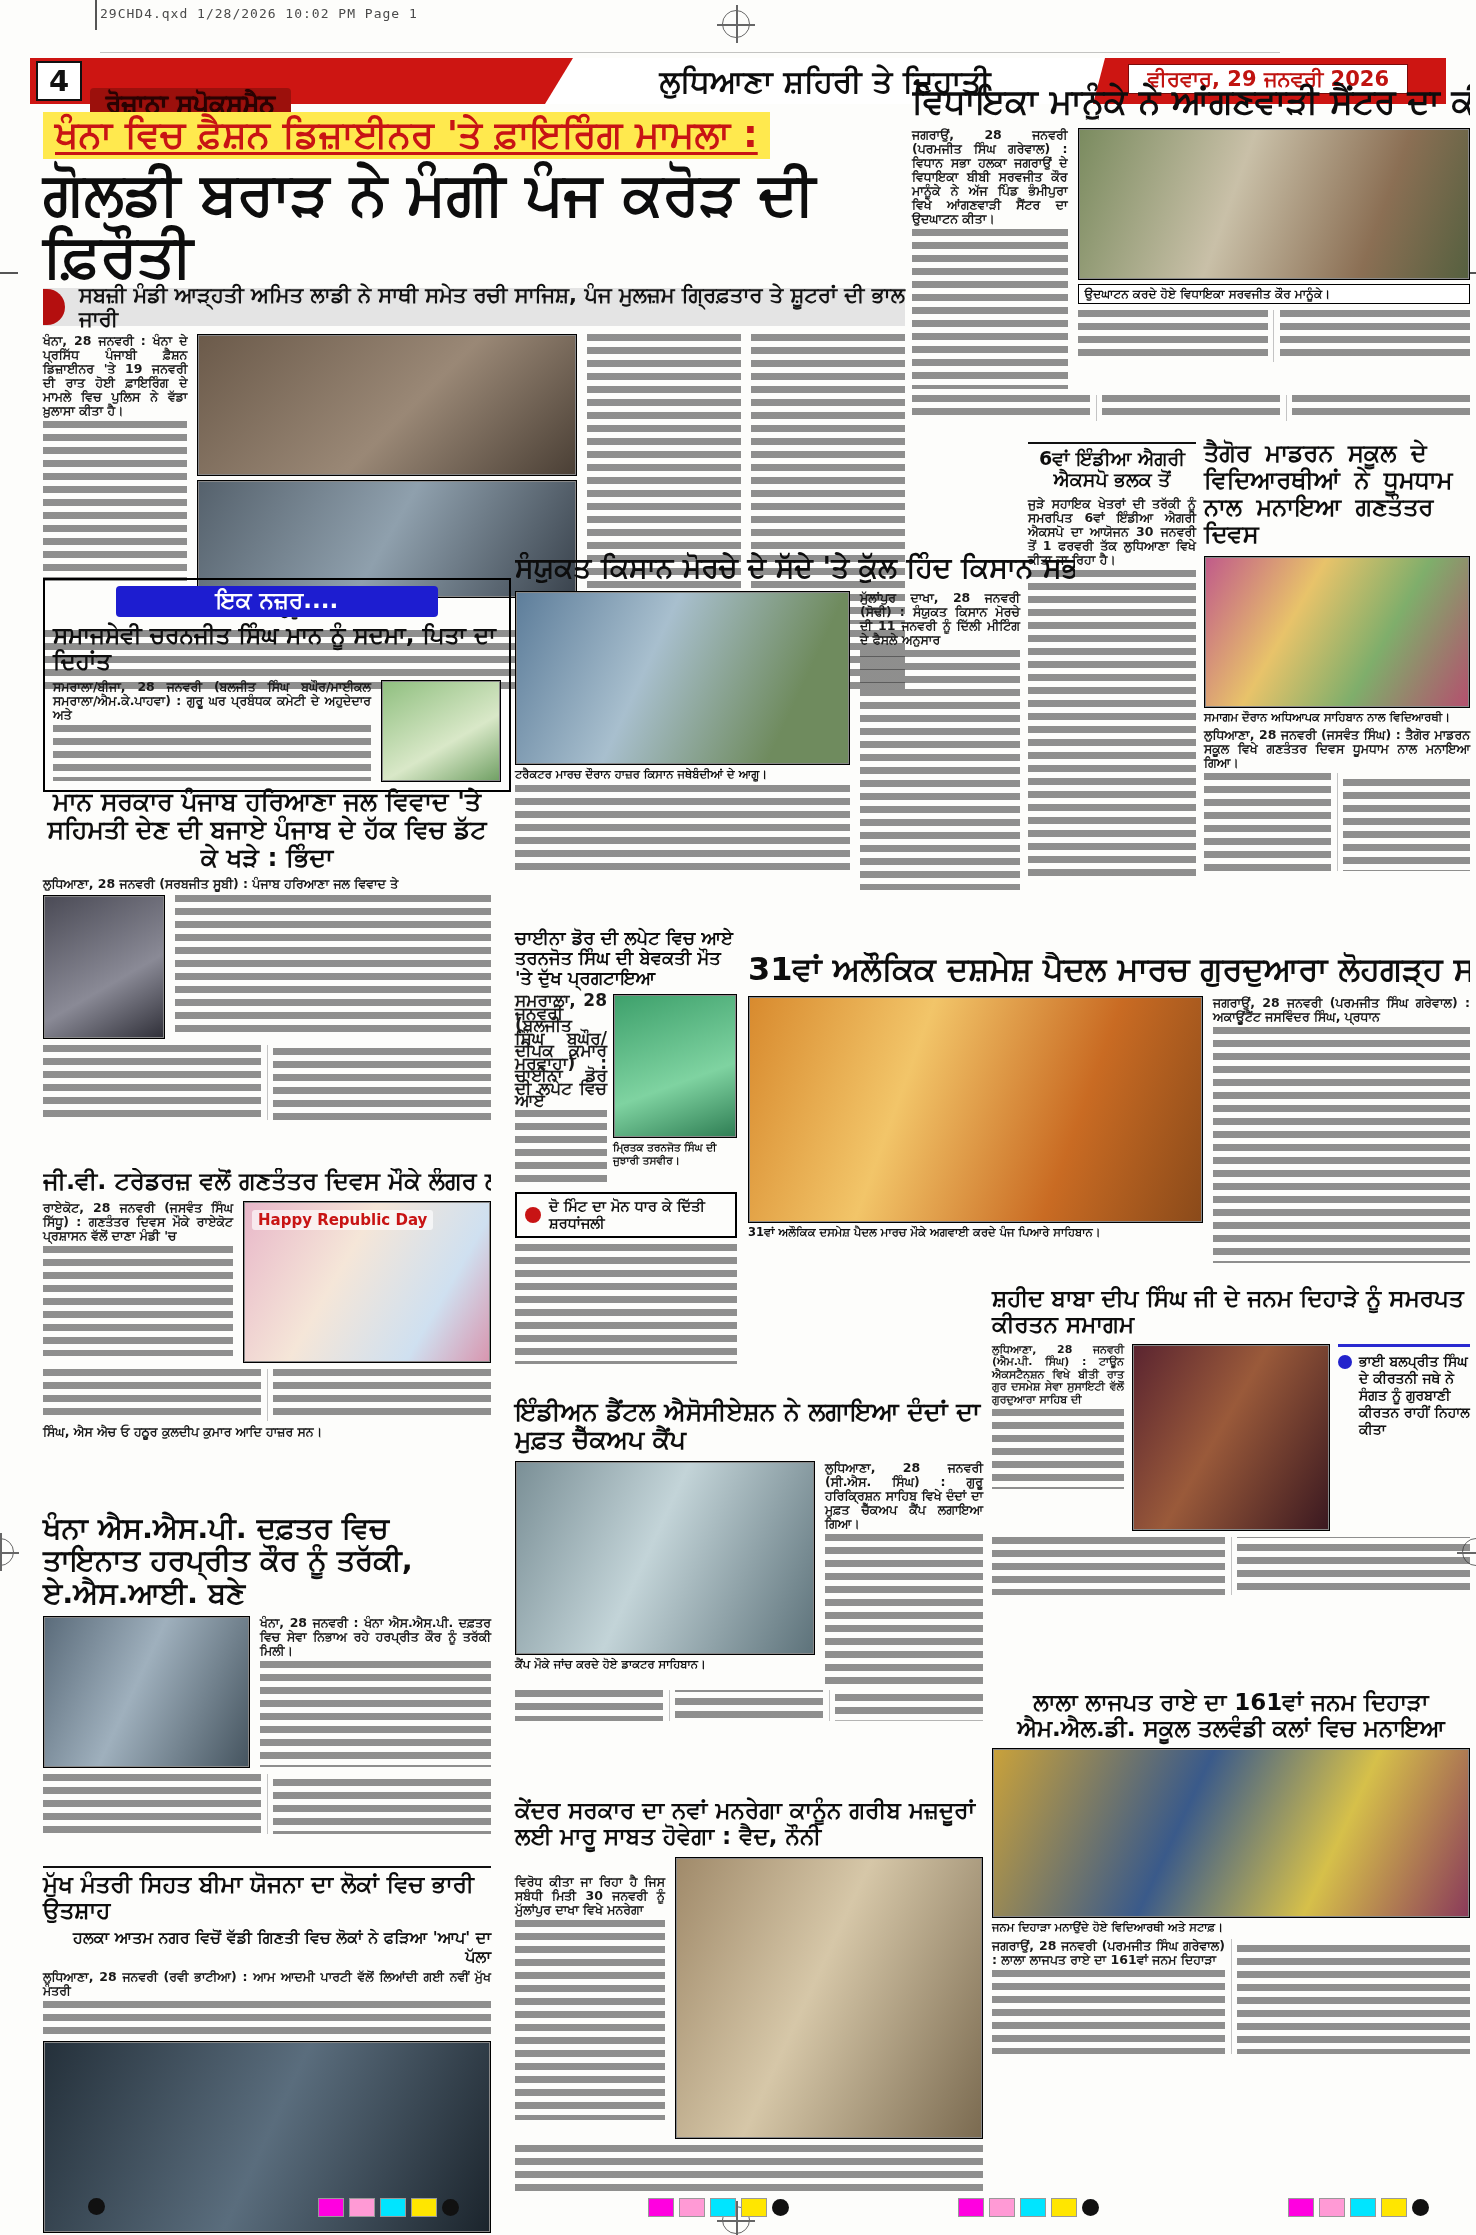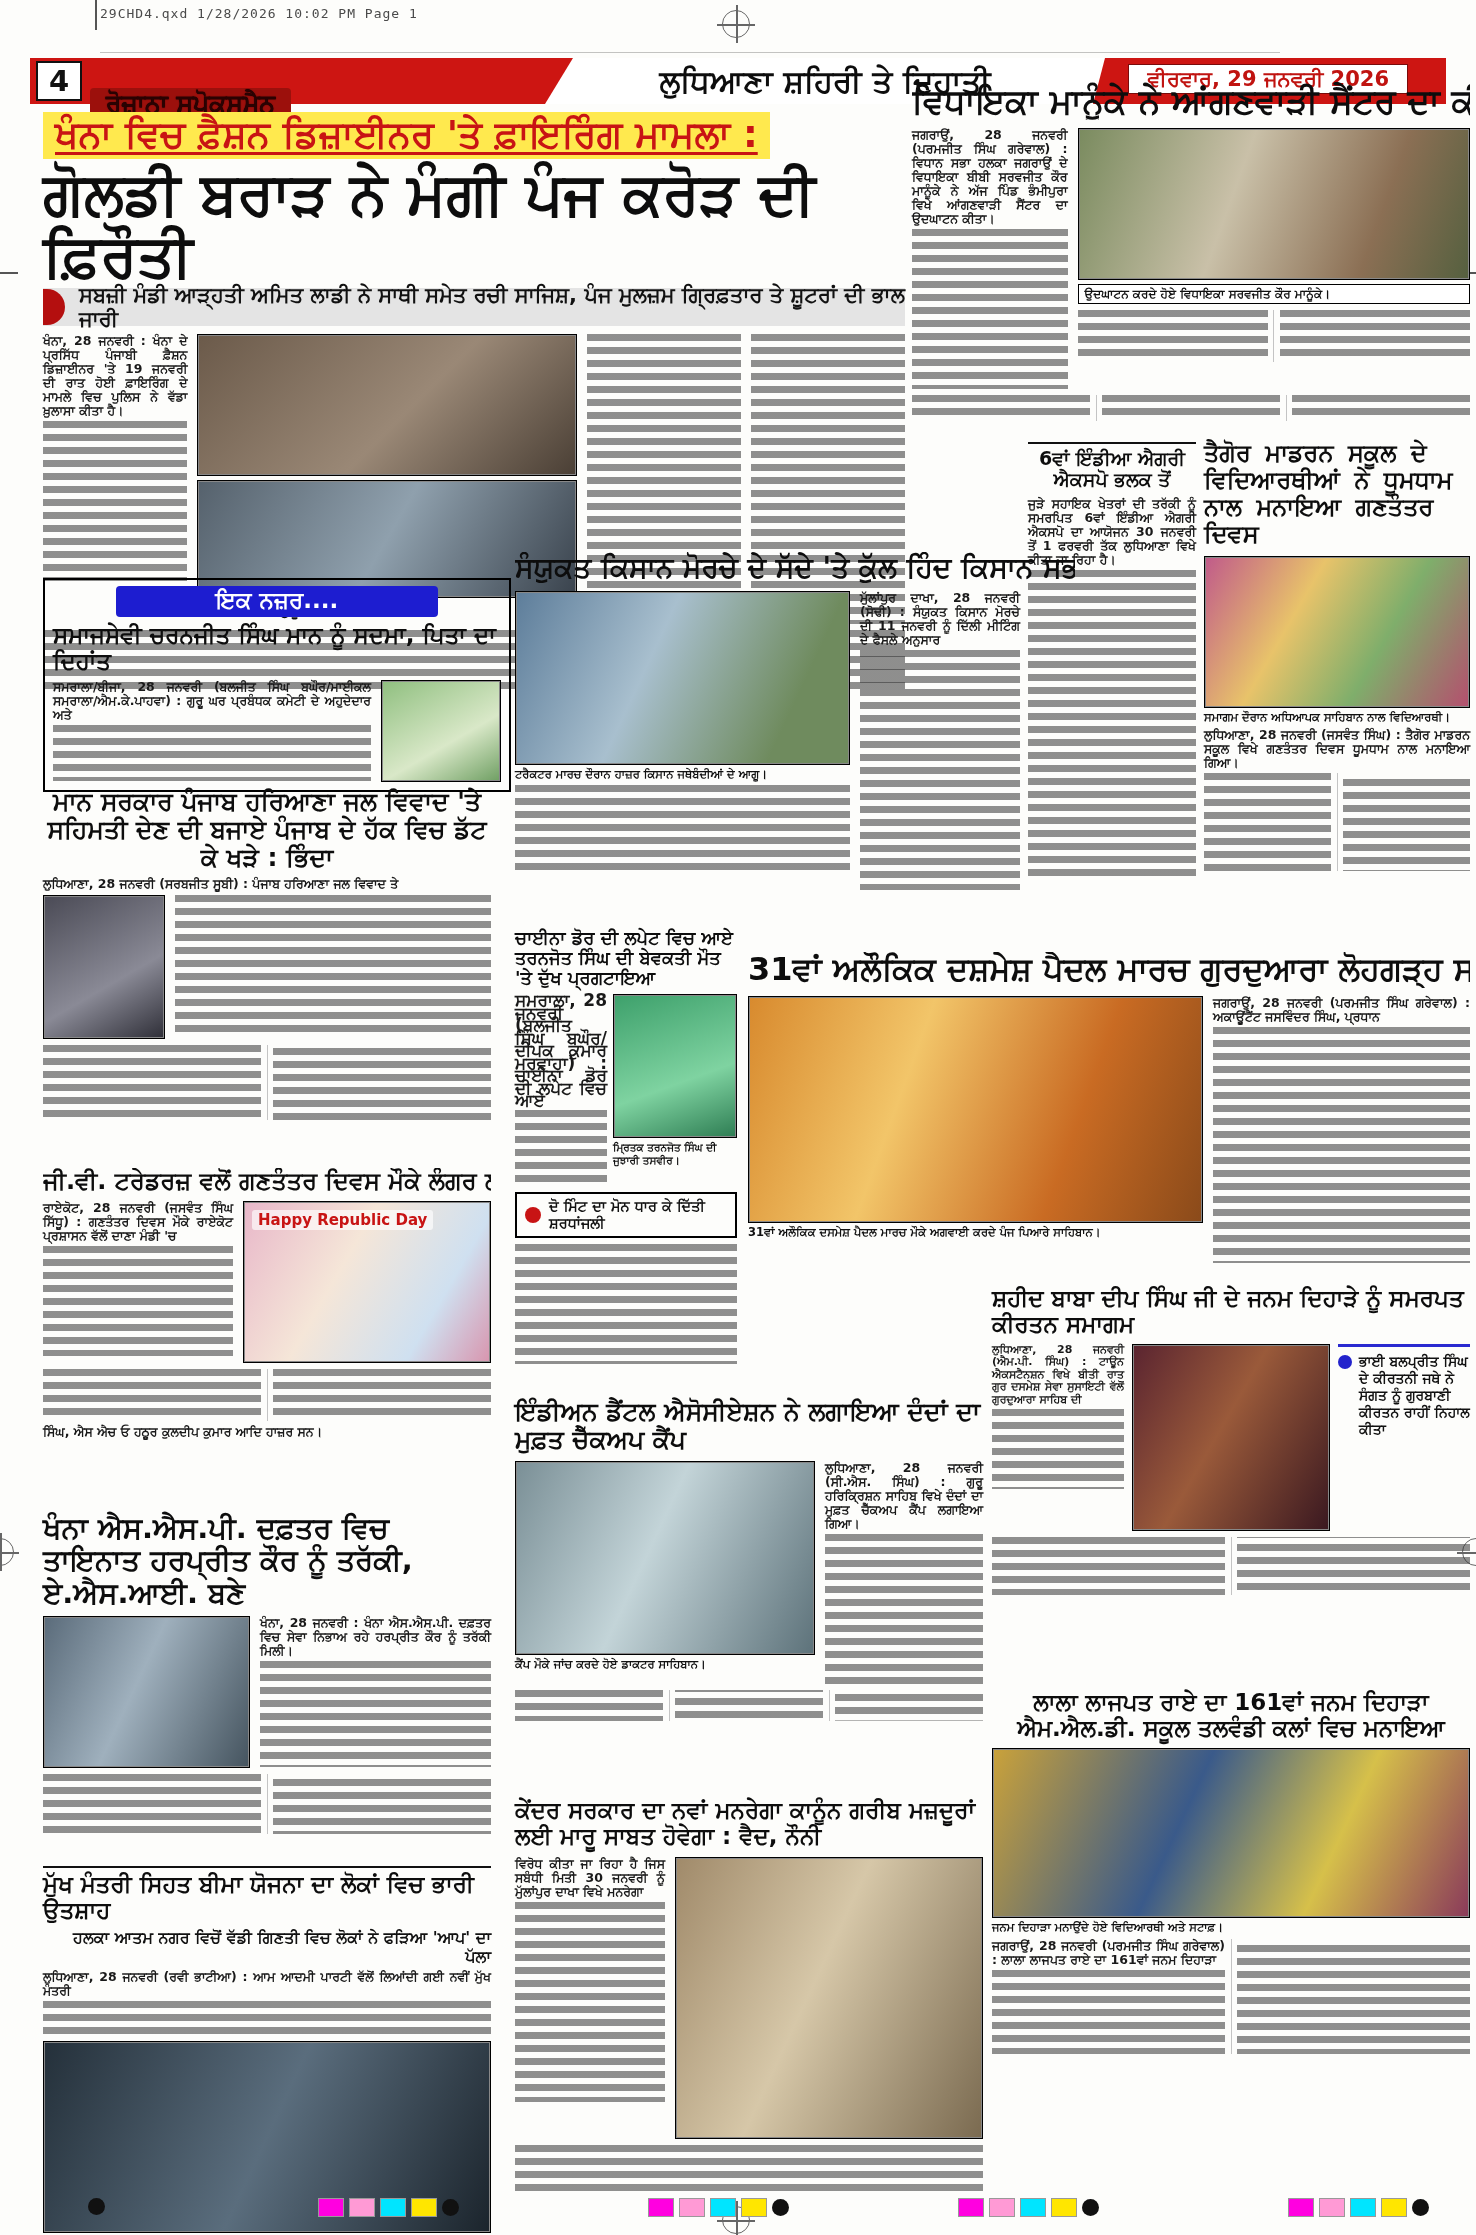--- a/index.html
+++ b/index.html
@@ -286,21 +286,21 @@
         <div class="fill" style="height:150px;"></div>
       </div>
     </div>
     <div class="cols3" style="margin-top:6px;">
       <div class="fill" style="height:92px;"></div>
     </div>
   </div>
 
   <div class="abs" style="left:515px;top:1798px;width:468px;">
     <div class="hl" style="font-size:23px;">ਕੇਂਦਰ ਸਰਕਾਰ ਦਾ ਨਵਾਂ ਮਨਰੇਗਾ ਕਾਨੂੰਨ ਗਰੀਬ ਮਜ਼ਦੂਰਾਂ ਲਈ ਮਾਰੂ ਸਾਬਤ ਹੋਵੇਗਾ : ਵੈਦ, ਨੌਨੀ</div>
-    <div class="row" style="margin-top:7px;">
+    <div class="row" style="margin-top:7px;align-items:center;">
       <div style="width:150px;">
         <p class="excerpt">ਵਿਰੋਧ ਕੀਤਾ ਜਾ ਰਿਹਾ ਹੈ ਜਿਸ ਸਬੰਧੀ ਮਿਤੀ 30 ਜਨਵਰੀ ਨੂੰ ਮੁੱਲਾਂਪੁਰ ਦਾਖਾ ਵਿਖੇ ਮਨਰੇਗਾ</p>
         <div class="fill" style="height:200px;"></div>
       </div>
       <div class="photo" style="flex:1;height:280px;background:linear-gradient(115deg,#a08a6a,#d6c7a8 45%,#7a6a50);"></div>
     </div>
     <div class="fill" style="height:50px;margin-top:6px;"></div>
   </div>
 
   <div class="abs" style="left:992px;top:1690px;width:478px;">

